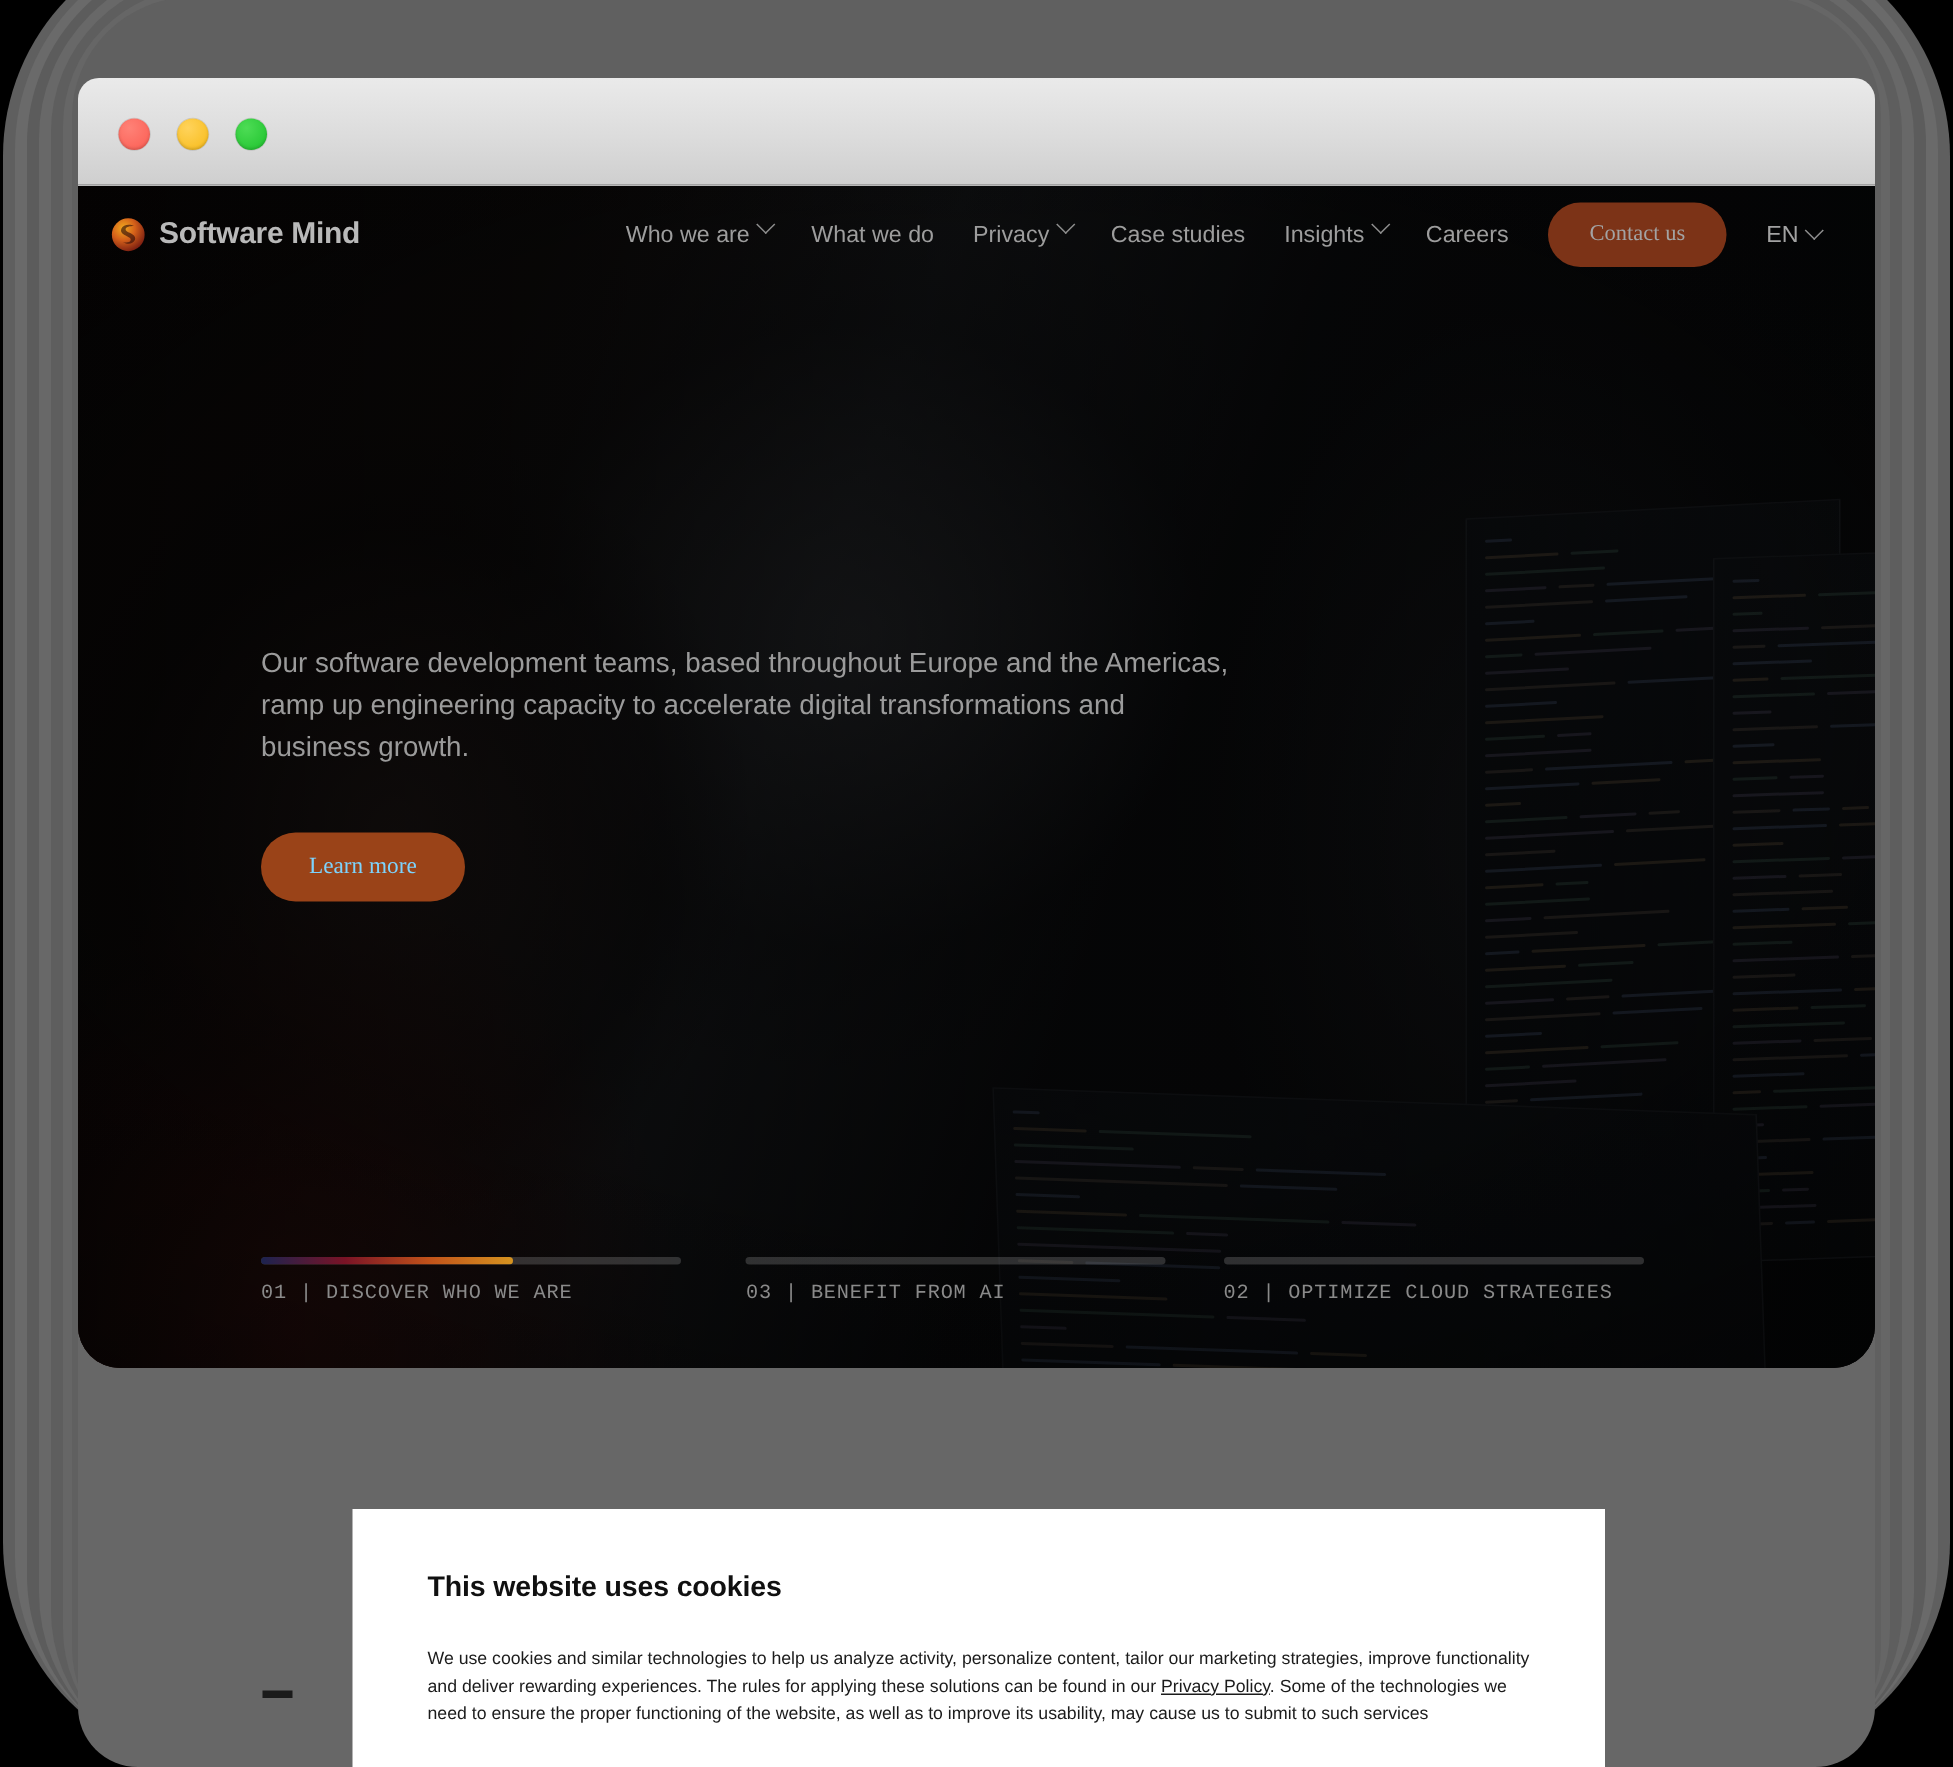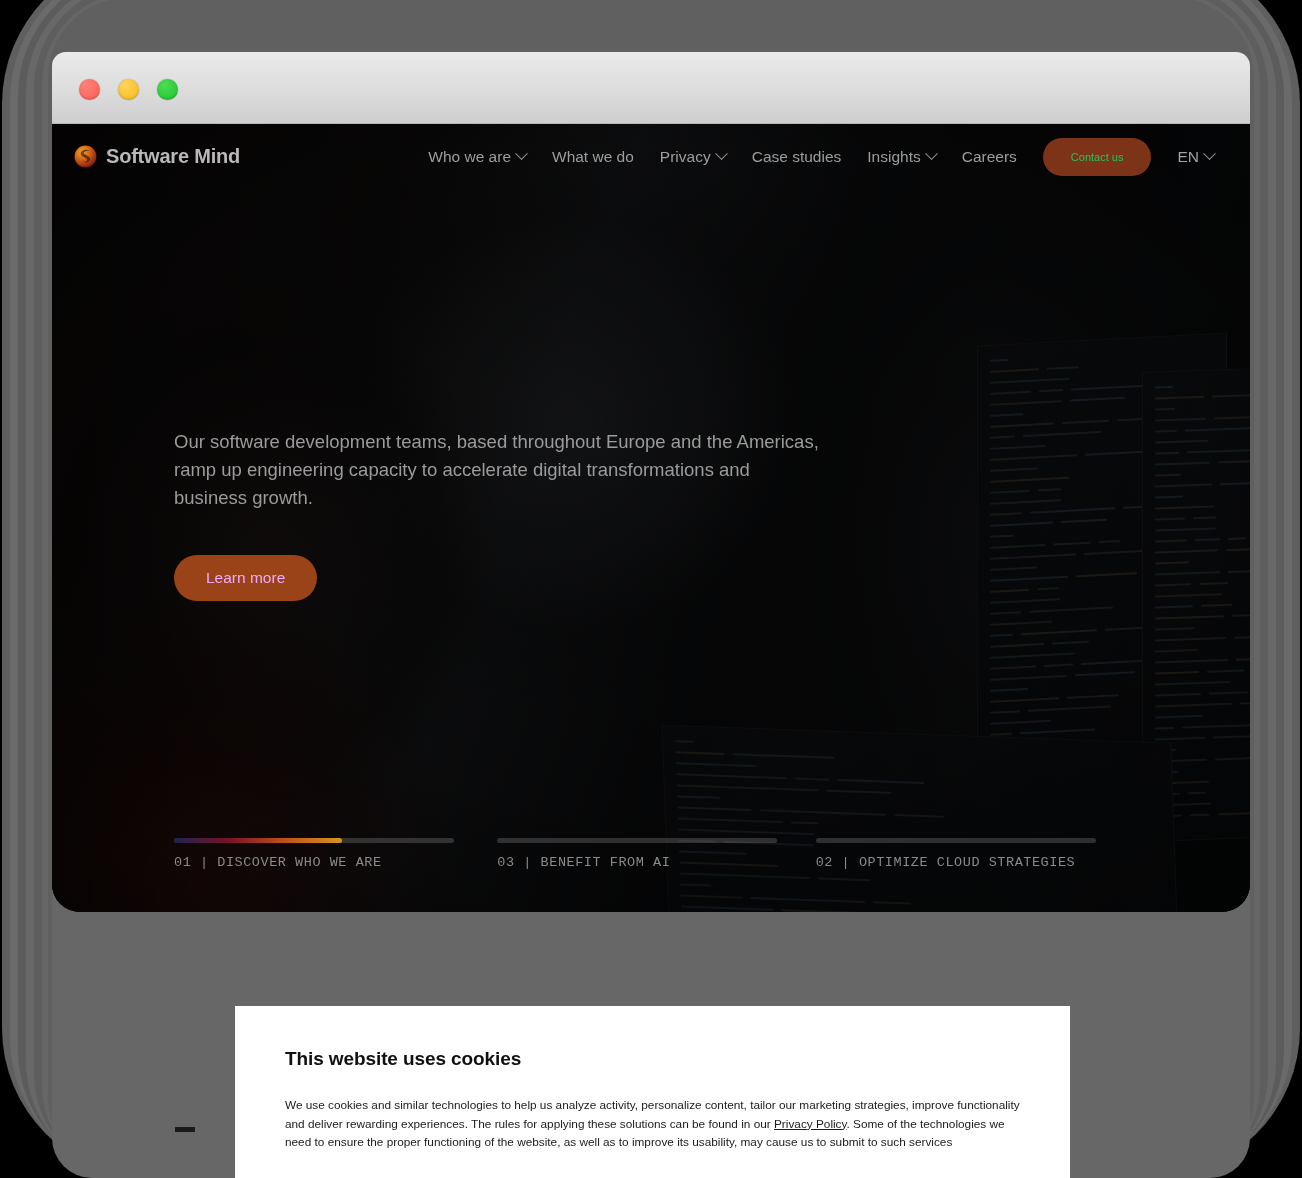--- a/index.html
+++ b/index.html
@@ -170,44 +170,44 @@
     white-space: nowrap;
   }
   .nav {
     margin-left: auto;
     display: flex;
     align-items: center;
     gap: 26px;
   }
   .nav-item {
     display: flex;
-    align-items: center;
+    align-items: flex-start;
     gap: 6px;
     color: #9d9d9d;
     font-size: 15.5px;
     white-space: nowrap;
     cursor: pointer;
   }
   .chev {
     display: inline-block;
     width: 9px; height: 9px;
     border-right: 1.6px solid #8e8e8e;
     border-bottom: 1.6px solid #8e8e8e;
     transform: rotate(45deg) translate(-2px,-2px);
   }
   .cta {
     background: #7c3317;
-    color: #22c55e;
-    font-size: 11px;
+    color: #a3a3a3;
+    font-size: 15px;
     padding: 13px 28px;
     border-radius: 26px;
     border: none;
     cursor: pointer;
     white-space: nowrap;
-    font-family: Liberation Sans, sans-serif;
+    font-family: Liberation Serif, serif;
   }
   .lang {
     display: flex;
     align-items: center;
     gap: 6px;
     color: #a2a2a2;
     font-size: 15.5px;
     cursor: pointer;
   }
 
@@ -229,27 +229,27 @@
     margin-top: 44px;
     color: #9b9b9b;
     font-size: 18.5px;
     line-height: 1.52;
     max-width: 645px;
     font-weight: 400;
   }
   .hero-btn {
     margin-top: 43px;
     background: #9a4318;
-    color: #f0abfc;
+    color: #7dd3fc;
     font-size: 15.5px;
     padding: 14px 32px;
     border-radius: 26px;
     border: none;
     cursor: pointer;
-    font-family: Liberation Sans, sans-serif;
+    font-family: Liberation Serif, serif;
   }
 
   
   .carousel {
     position: absolute;
     left: 122px; bottom: 42px;
     width: 960px;
     display: flex;
     z-index: 5;
   }

